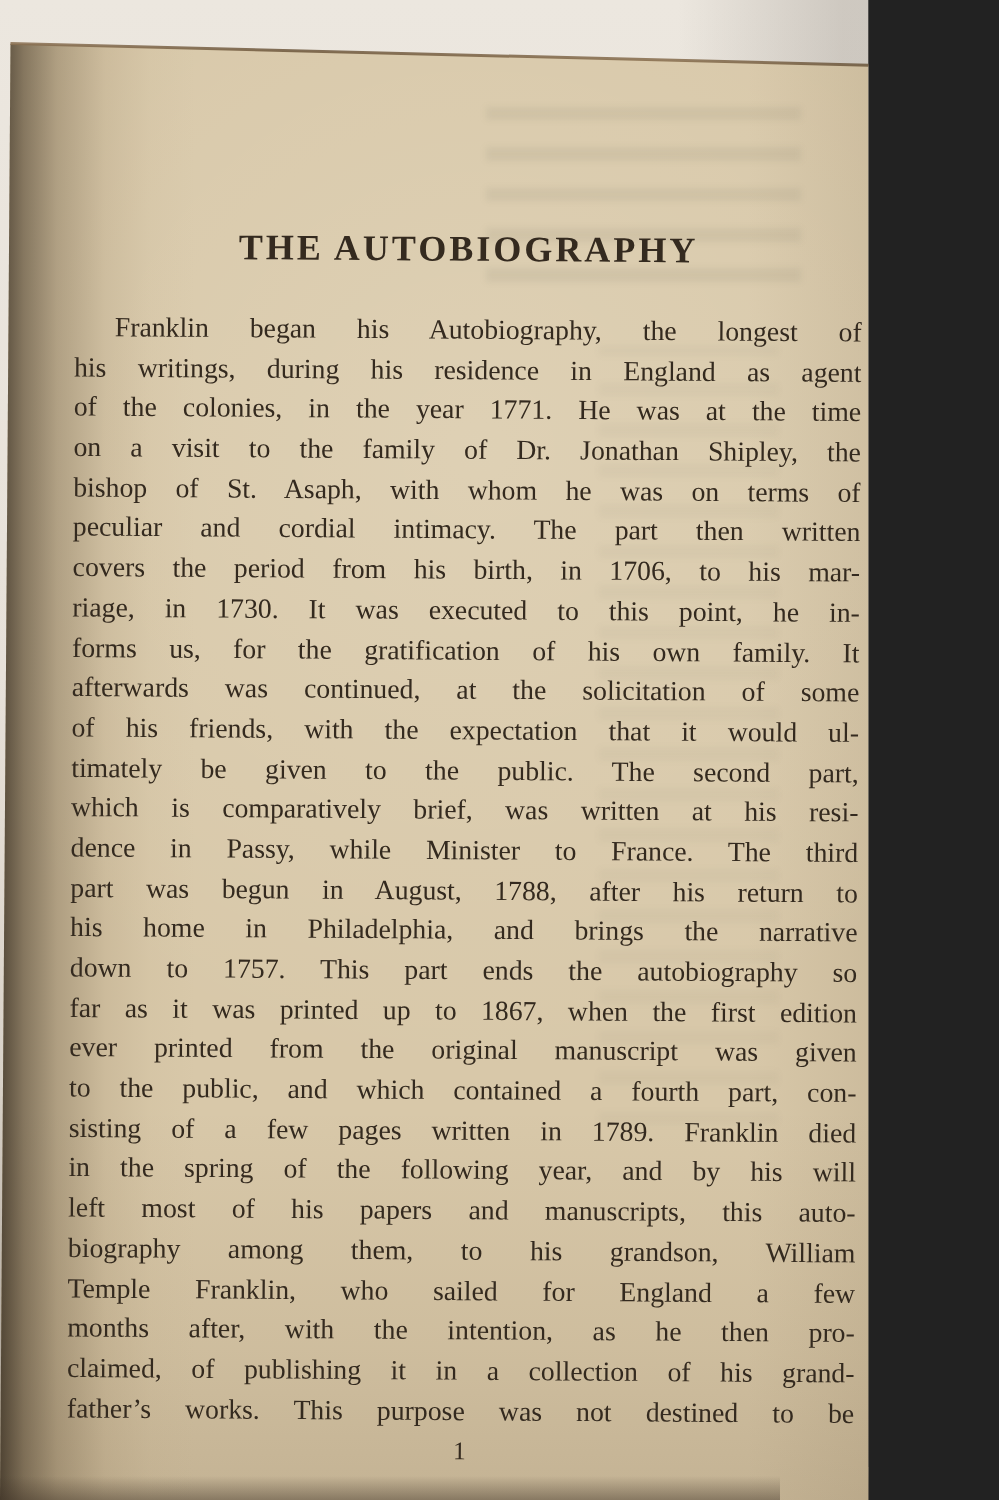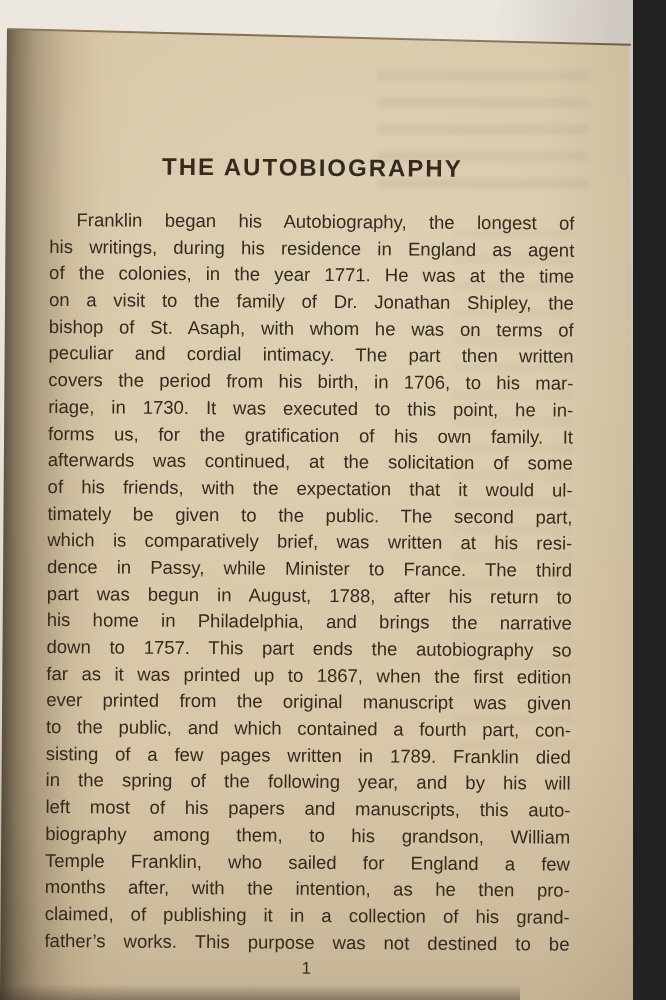--- a/index.html
+++ b/index.html
@@ -4,23 +4,23 @@
 <style>
   :root{
     --paper:#d8c8a9;
     --ink:#342a1f;
     --wall:#ebe6de;
     --gutter:#473929;
   }
   html,body{margin:0;padding:0;background:#222;}
   .photo{
     position:relative;
-    width:633px;height:1000px;
+    width:579px;height:1000px;
     overflow:hidden;
-    font-family:Liberation Sans, sans-serif;
+    font-family:Liberation Serif, serif;
   }
   
   .wall{
     position:absolute;inset:0;
     background:
       linear-gradient(90deg, rgba(0,0,0,0) 78%, rgba(70,62,54,.18) 97%),
       linear-gradient(180deg, #ece7df 0%, #e7e1d9 45%, #d9d2c8 72%, #b0a79c 92%, #968d82 100%);
   }
   
   .floor-shadow{

